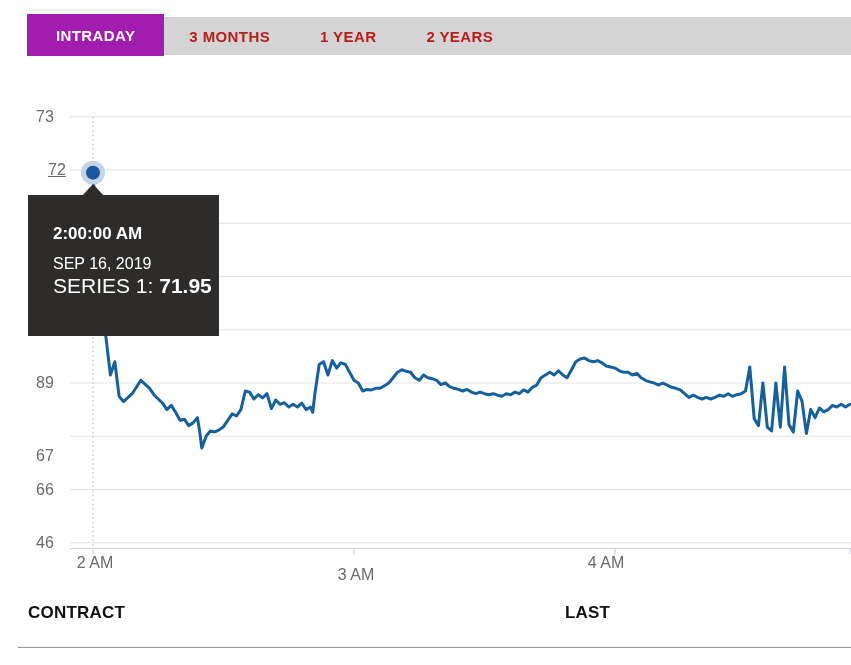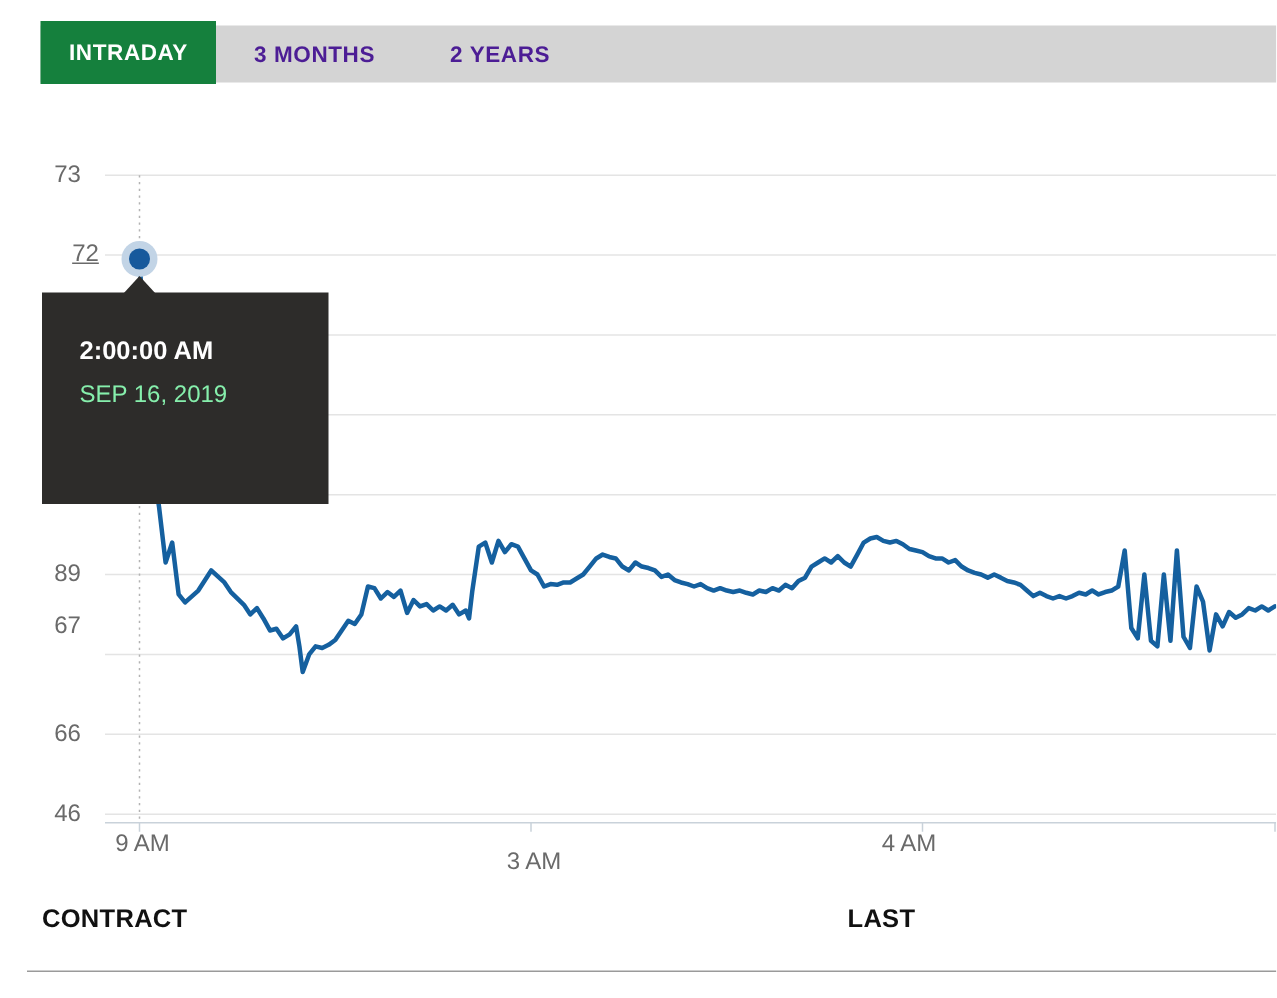--- a/index.html
+++ b/index.html
@@ -6,27 +6,27 @@
   #screen{
     position:relative;width:851px;height:665px;background:#ffffff;
     font-family:"Liberation Sans",sans-serif;overflow:hidden;
   }
   
   .tabbar{
     position:absolute;left:27px;top:17px;width:824px;height:38px;
     background:#d4d4d4;display:flex;align-items:center;
   }
   .tab{
-    font-size:15px;font-weight:bold;letter-spacing:.4px;color:#4c1d95;
+    font-size:15px;font-weight:bold;letter-spacing:.4px;color:#b91c1c;
     padding:0 25px;cursor:pointer;white-space:nowrap;
     display:flex;align-items:center;height:100%;
   }
   .tab.active{
-    background:#15803d;color:#fff;height:42px;margin-top:-2px;
-    padding:0 19px;
+    background:#a21caf;color:#fff;height:42px;margin-top:-2px;
+    padding:0 29px;
   }
   
   .chart-wrap{position:absolute;left:0;top:0;width:851px;height:665px;}
   .ylabel{
     position:absolute;width:34px;text-align:center;font-size:16px;color:#6a6a6a;
     line-height:18px;
   }
   .xlabel{
     position:absolute;width:60px;text-align:center;font-size:16px;color:#6a6a6a;
     line-height:18px;
@@ -36,41 +36,42 @@
     position:absolute;left:28px;top:195px;width:191px;height:141px;
     background:#2d2c2a;color:#fff;box-sizing:border-box;
     padding:29px 0 0 25px;z-index:5;
   }
   .tooltip .caret{
     position:absolute;top:-11px;left:54px;width:0;height:0;
     border-left:11px solid transparent;border-right:11px solid transparent;
     border-bottom:12px solid #2d2c2a;
   }
   .tt-time{font-size:17px;font-weight:bold;margin-bottom:11px;}
-  .tt-date{font-size:16px;color:#86efac;margin-bottom:1px;}
+  .tt-date{font-size:16px;color:#ffffff;margin-bottom:1px;}
   .tt-series{font-size:21px;}
   .tt-series .tt-value{font-weight:bold;}
   
   .col-header{
     position:absolute;top:603px;font-size:17px;font-weight:bold;color:#111;
     letter-spacing:.2px;
     text-align:center;
   }
   .divider{
     position:absolute;left:18px;top:647px;width:833px;height:1px;background:#9a9a9a;
   }
 </style>
 </head>
 <body>
 
 <div id="screen">
 
   <div class="tabbar">
     <div class="tab active">INTRADAY</div>
     <div class="tab">3 MONTHS</div>
+    <div class="tab">1 YEAR</div>
     <div class="tab">2 YEARS</div>
   </div>
 
   <div class="chart-wrap">
     <div id="svg-holder"><svg width="851" height="665" viewBox="0 0 851 665" xmlns="http://www.w3.org/2000/svg">
           <line x1="70" y1="542.75" x2="851" y2="542.75" stroke="#e4e4e4" stroke-width="1"></line>
           <line x1="70" y1="489.5" x2="851" y2="489.5" stroke="#e4e4e4" stroke-width="1"></line>
           <line x1="70" y1="436.25" x2="851" y2="436.25" stroke="#e4e4e4" stroke-width="1"></line>
           <line x1="70" y1="383" x2="851" y2="383" stroke="#e4e4e4" stroke-width="1"></line>
           <line x1="70" y1="329.75" x2="851" y2="329.75" stroke="#e4e4e4" stroke-width="1"></line>
@@ -84,38 +85,39 @@
           <line x1="615" y1="548.5" x2="615" y2="554.5" stroke="#c9d2da" stroke-width="1"></line>
           <line x1="850" y1="548.5" x2="850" y2="554.5" stroke="#c9d2da" stroke-width="1"></line>
           <line x1="93" y1="116.75" x2="93" y2="548.5" stroke="#b3b3b3" stroke-width="1" stroke-dasharray="1.5,3"></line>
           <path d="M93.0 172.7L97.3 244.6L101.7 308.4L106.0 337.7L110.4 375.0L114.8 361.7L119.1 396.3L123.4 401.6L132.2 393.7L140.8 380.3L149.6 388.3L153.9 394.7L162.6 403.2L166.9 409.6L171.3 405.4L175.6 412.3L180.0 420.3L184.3 419.2L188.7 425.6L193.1 422.9L197.4 417.6L199.6 430.9L201.8 448.0L206.1 436.3L210.4 430.9L214.8 432.0L219.1 429.9L223.5 426.7L227.8 420.3L232.2 413.9L236.5 416.0L240.9 409.6L245.3 391.0L249.6 392.1L253.9 399.0L258.3 394.7L262.6 397.9L267.0 393.7L271.4 408.6L275.7 400.0L280.0 404.3L284.4 402.7L288.8 407.0L293.1 404.3L297.4 407.0L301.8 403.2L306.1 409.6L310.5 407.0L312.7 412.3L314.9 393.7L319.2 364.4L323.5 361.7L327.9 375.0L332.3 360.6L336.6 368.1L340.9 362.8L345.3 364.4L349.6 372.3L354.0 380.3L358.3 383.0L362.7 391.0L367.0 389.4L371.4 389.9L375.8 388.3L380.1 388.3L384.4 385.7L388.8 383.0L393.1 377.7L397.5 372.3L401.8 369.7L406.2 371.3L410.5 372.3L414.9 377.7L419.3 380.3L423.6 375.0L427.9 377.7L432.3 378.7L436.6 380.3L441.0 384.6L445.3 383.0L449.7 386.7L454.0 388.3L458.4 389.4L462.7 391.0L467.1 389.4L471.4 392.1L475.8 393.7L480.1 392.1L484.5 393.7L488.8 394.7L493.2 393.7L497.5 395.2L501.9 396.3L506.2 393.7L510.6 394.7L515.0 392.1L519.3 393.7L523.6 389.9L528.0 392.1L532.3 387.3L536.7 385.1L541.0 377.7L545.4 375.0L549.8 372.3L554.1 375.0L558.5 370.8L562.8 375.0L567.1 377.7L571.5 369.7L575.8 361.7L580.2 359.0L584.5 358.0L588.9 360.6L593.3 361.7L597.6 360.6L601.9 362.8L606.3 366.0L610.6 367.0L615.0 368.1L619.3 370.8L623.7 372.3L628.0 372.3L632.4 375.0L636.8 373.4L641.1 377.7L645.4 380.3L649.8 381.9L654.1 383.0L658.5 385.1L662.8 383.0L667.2 385.1L671.5 387.3L675.9 388.3L680.3 389.9L684.6 393.7L688.9 397.4L693.3 395.2L697.6 397.4L702.0 399.0L706.3 397.4L710.7 399.0L715.0 397.4L719.4 395.2L723.8 396.3L728.1 393.7L732.4 396.3L736.8 394.7L741.1 393.7L745.5 391.0L749.8 367.0L754.2 418.7L758.5 425.6L762.9 383.0L767.3 427.2L771.6 430.9L775.9 383.0L780.3 427.2L784.6 367.0L789.0 424.5L793.3 432.0L797.7 391.0L802.0 401.1L806.4 433.6L810.7 409.6L815.1 417.6L819.4 408.0L823.8 411.8L828.1 409.6L832.5 405.4L836.8 407.0L841.2 404.3L845.5 407.0L849.9 404.3" fill="none" stroke="#15609f" stroke-width="3" stroke-linejoin="round" stroke-linecap="round"></path>
           <circle cx="93" cy="172.66249999999985" r="12" fill="#c2d4e6"></circle>
           <circle cx="93" cy="172.66249999999985" r="7" fill="#17599c"></circle>
         </svg></div>
     <div id="y-axis-labels">
         <div class="ylabel" style="left: 28px; top: 533.75px;">46</div>
         <div class="ylabel" style="left: 28px; top: 480.5px;">66</div>
-        <div class="ylabel" style="left: 28px; top: 409px;">67</div>
+        <div class="ylabel" style="left: 28px; top: 447px;">67</div>
         <div class="ylabel" style="left: 28px; top: 374px;">89</div>
         <div class="ylabel" style="left: 28px; top: 320.75px;">69</div>
         <div class="ylabel" style="left: 28px; top: 267.5px;">70</div>
         <div class="ylabel" style="left: 28px; top: 214.25px;">71</div>
         <div class="ylabel" style="left: 40px; top: 161px; text-decoration: underline;">72</div>
         <div class="ylabel" style="left: 28px; top: 107.75px;">73</div>
       </div>
     <div id="x-axis-labels">
-        <div class="xlabel" style="left: 65px; top: 554px;">9 AM</div>
+        <div class="xlabel" style="left: 65px; top: 554px;">2 AM</div>
         <div class="xlabel" style="left: 326px; top: 566px;">3 AM</div>
         <div class="xlabel" style="left: 576px; top: 554px;">4 AM</div>
       </div>
   </div>
 
   <div class="tooltip">
     <div class="caret"></div>
     <div class="tt-time">2:00:00 AM</div>
     <div class="tt-date">SEP 16, 2019</div>
+    <div class="tt-series"><span>SERIES 1: </span><span class="tt-value">71.95</span></div>
   </div>
 
   <div class="col-header" style="left:28px;">CONTRACT</div>
   <div class="col-header" style="left:565px;">LAST</div>
   <div class="divider"></div>
 
 </div>
 
 </body></html>

